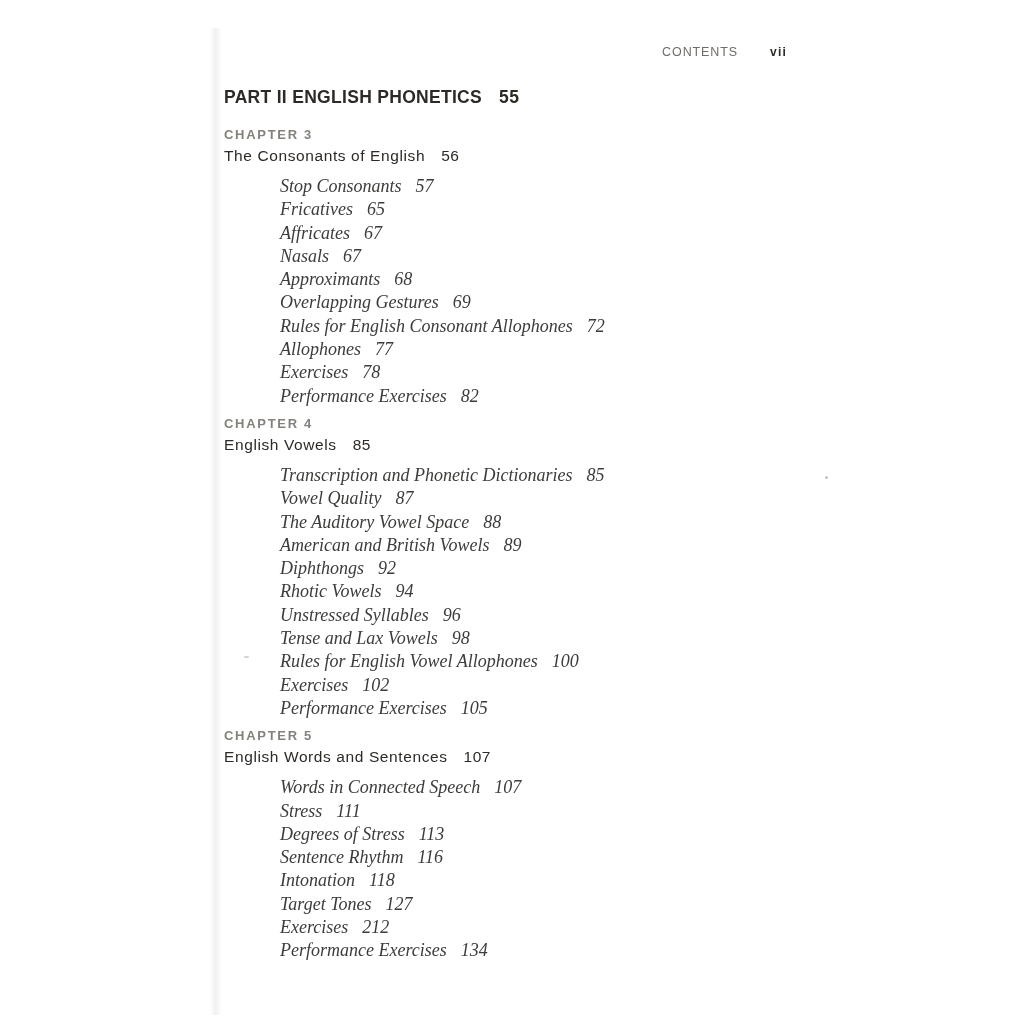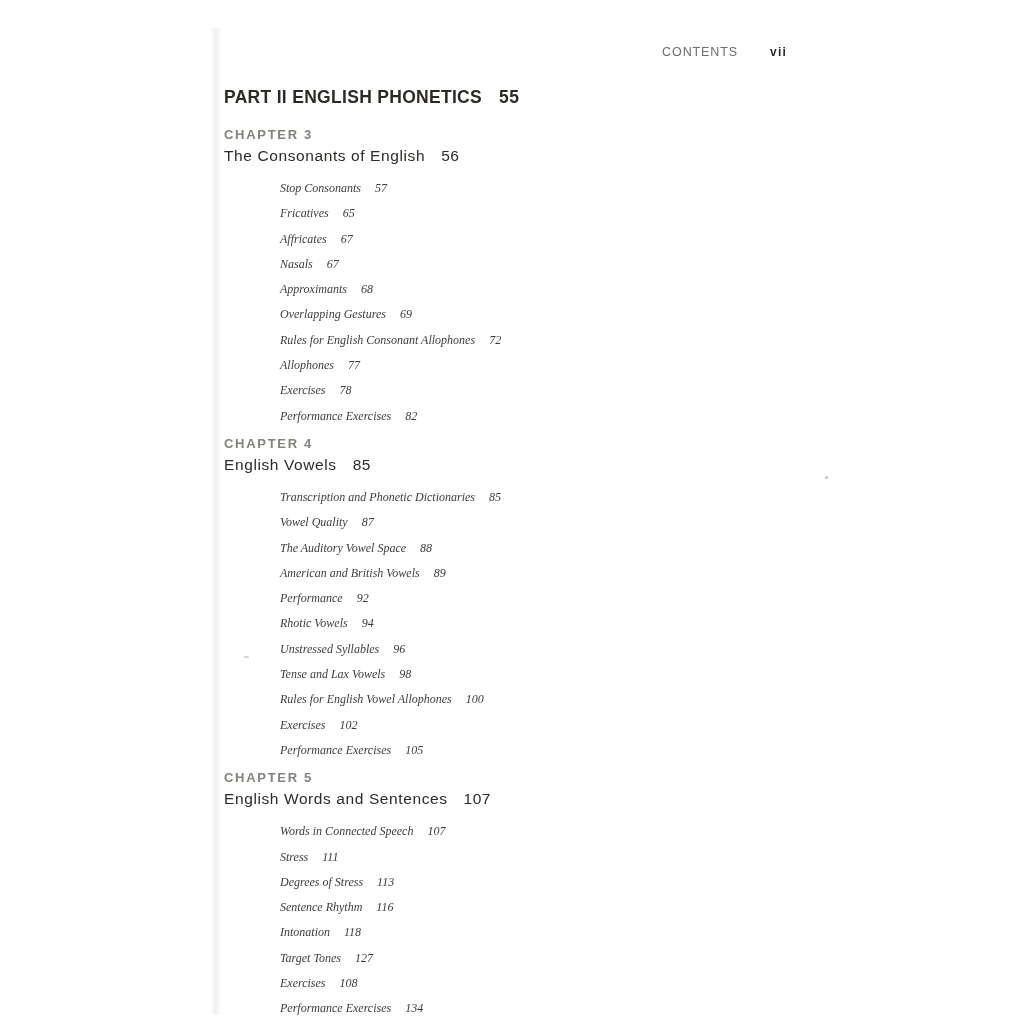--- a/index.html
+++ b/index.html
@@ -45,21 +45,21 @@
   }
   .ch-page{margin-left:16px;letter-spacing:.5px;}
   ul.entries{
     list-style:none;margin:10px 0 9px 0;padding:0 0 0 56px;
   }
   ul.entries li{
     line-height:23.3px;white-space:nowrap;
   }
   .e-title,.e-page{
     font-family:"Liberation Serif",serif;font-style:italic;
-    font-size:12px;color:var(--entry,#3e3c3a);
+    font-size:18px;color:var(--entry,#3e3c3a);
   }
   .e-page{margin-left:14px;}
   
   .speck-a{position:absolute;left:825px;top:476px;width:3px;height:3px;background:#949494;border-radius:50%;opacity:.55;}
   .speck-b{position:absolute;left:244px;top:656px;width:5px;height:2px;background:#a8a8a8;border-radius:1px;opacity:.5;}
 </style>
 </head>
 <body>
 
 <div class="gutter"></div>
@@ -91,37 +91,37 @@
         </ul>
       </section>
       <section class="chapter">
         <div class="ch-label">CHAPTER 4</div>
         <div class="ch-title"><span>English Vowels</span><span class="ch-page">85</span></div>
         <ul class="entries">
           <li><span class="e-title">Transcription and Phonetic Dictionaries</span><span class="e-page">85</span></li>
           <li><span class="e-title">Vowel Quality</span><span class="e-page">87</span></li>
           <li><span class="e-title">The Auditory Vowel Space</span><span class="e-page">88</span></li>
           <li><span class="e-title">American and British Vowels</span><span class="e-page">89</span></li>
-          <li><span class="e-title">Performance</span><span class="e-page">92</span></li>
+          <li><span class="e-title">Diphthongs</span><span class="e-page">92</span></li>
           <li><span class="e-title">Rhotic Vowels</span><span class="e-page">94</span></li>
           <li><span class="e-title">Unstressed Syllables</span><span class="e-page">96</span></li>
           <li><span class="e-title">Tense and Lax Vowels</span><span class="e-page">98</span></li>
           <li><span class="e-title">Rules for English Vowel Allophones</span><span class="e-page">100</span></li>
           <li><span class="e-title">Exercises</span><span class="e-page">102</span></li>
           <li><span class="e-title">Performance Exercises</span><span class="e-page">105</span></li>
         </ul>
       </section>
       <section class="chapter">
         <div class="ch-label">CHAPTER 5</div>
         <div class="ch-title"><span>English Words and Sentences</span><span class="ch-page">107</span></div>
         <ul class="entries">
           <li><span class="e-title">Words in Connected Speech</span><span class="e-page">107</span></li>
           <li><span class="e-title">Stress</span><span class="e-page">111</span></li>
           <li><span class="e-title">Degrees of Stress</span><span class="e-page">113</span></li>
           <li><span class="e-title">Sentence Rhythm</span><span class="e-page">116</span></li>
           <li><span class="e-title">Intonation</span><span class="e-page">118</span></li>
           <li><span class="e-title">Target Tones</span><span class="e-page">127</span></li>
-          <li><span class="e-title">Exercises</span><span class="e-page">108</span></li>
+          <li><span class="e-title">Exercises</span><span class="e-page">212</span></li>
           <li><span class="e-title">Performance Exercises</span><span class="e-page">134</span></li>
         </ul>
       </section>
     </div>
 </main>
 
 </body></html>

